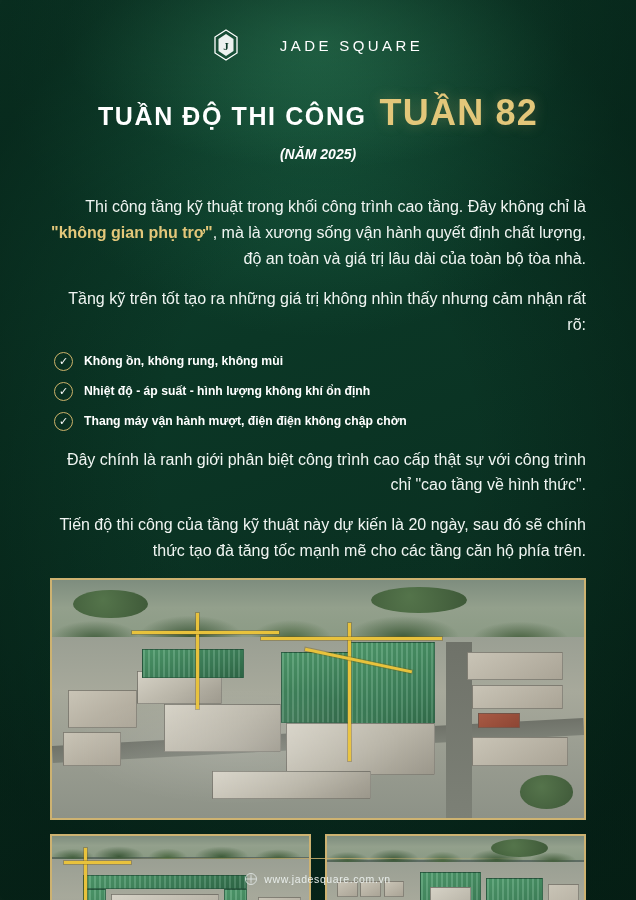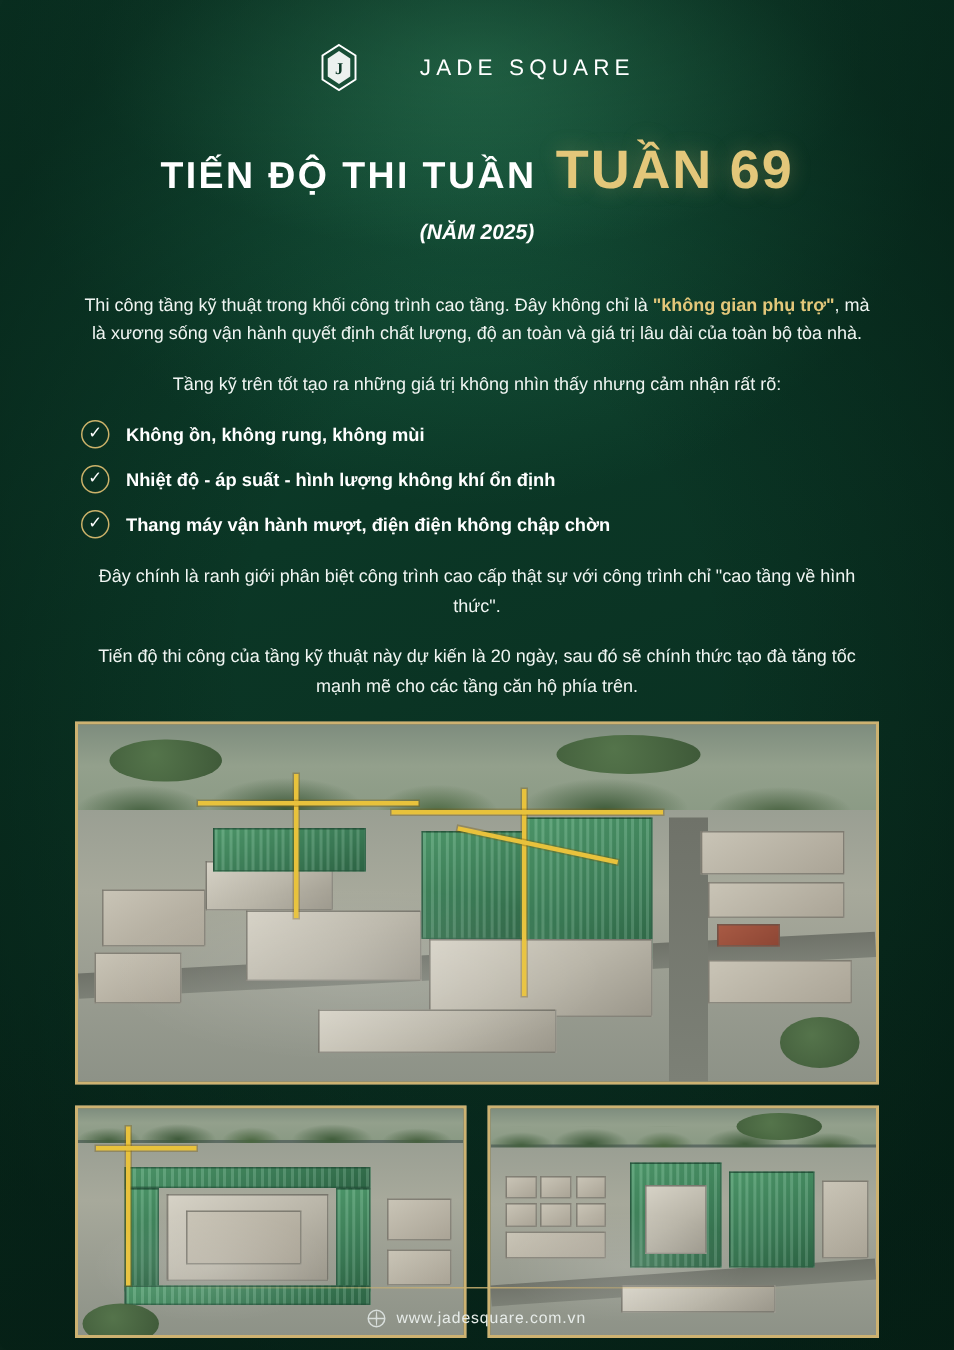--- a/index.html
+++ b/index.html
@@ -95,24 +95,24 @@
   }
 
   
   .content {
     position: relative; z-index: 3;
     padding: 0 50px;
     margin-top: 32px;
     color: #f0f5f2;
   }
   .para {
-    font-size: 12px;
+    font-size: 16px;
     line-height: 1.62;
     margin-bottom: 14px;
-    text-align: center;
+    text-align: right;
   }
   .para .hl { color: #e3c77a; font-weight: bold; }
 
   .checklist { margin: 4px 0 16px 0; }
   .check-row {
     display: flex; align-items: center; gap: 11px;
     margin-bottom: 11px;
     padding-left: 4px;
   }
   .check-mark {
@@ -259,22 +259,22 @@
         <polygon points="12,1 23,8 23,24 12,31 1,24 1,8" fill="none" stroke="#ffffff" stroke-width="1.3"></polygon>
         <polygon points="12,5 19.5,10 19.5,22 12,27 4.5,22 4.5,10" fill="#ffffff" opacity="0.92"></polygon>
         <text x="12" y="20.5" font-family="Liberation Serif, serif" font-size="11" font-weight="bold" fill="#0b3726" text-anchor="middle">J</text>
       </svg>
     </div>
     <div class="brand-name">JADE SQUARE</div>
   </div>
 
   <div class="title-wrap">
     <div class="title-line">
-      <span class="t-main">TIẾN ĐỘ THI TUẦN</span>
-      <span class="t-accent">TUẦN 69</span>
+      <span class="t-main">TUẦN ĐỘ THI CÔNG</span>
+      <span class="t-accent">TUẦN 82</span>
     </div>
     <div class="t-year">(NĂM 2025)</div>
   </div>
 
   <div class="content">
     <p class="para">
       <span>Thi công tầng kỹ thuật trong khối công trình cao tầng. Đây không chỉ là </span><span class="hl">"không gian phụ trợ"</span><span>, mà là xương sống vận hành quyết định chất lượng, độ an toàn và giá trị lâu dài của toàn bộ tòa nhà.</span>
     </p>
 
     <p class="para">Tầng kỹ trên tốt tạo ra những giá trị không nhìn thấy nhưng cảm nhận rất rõ:</p>

